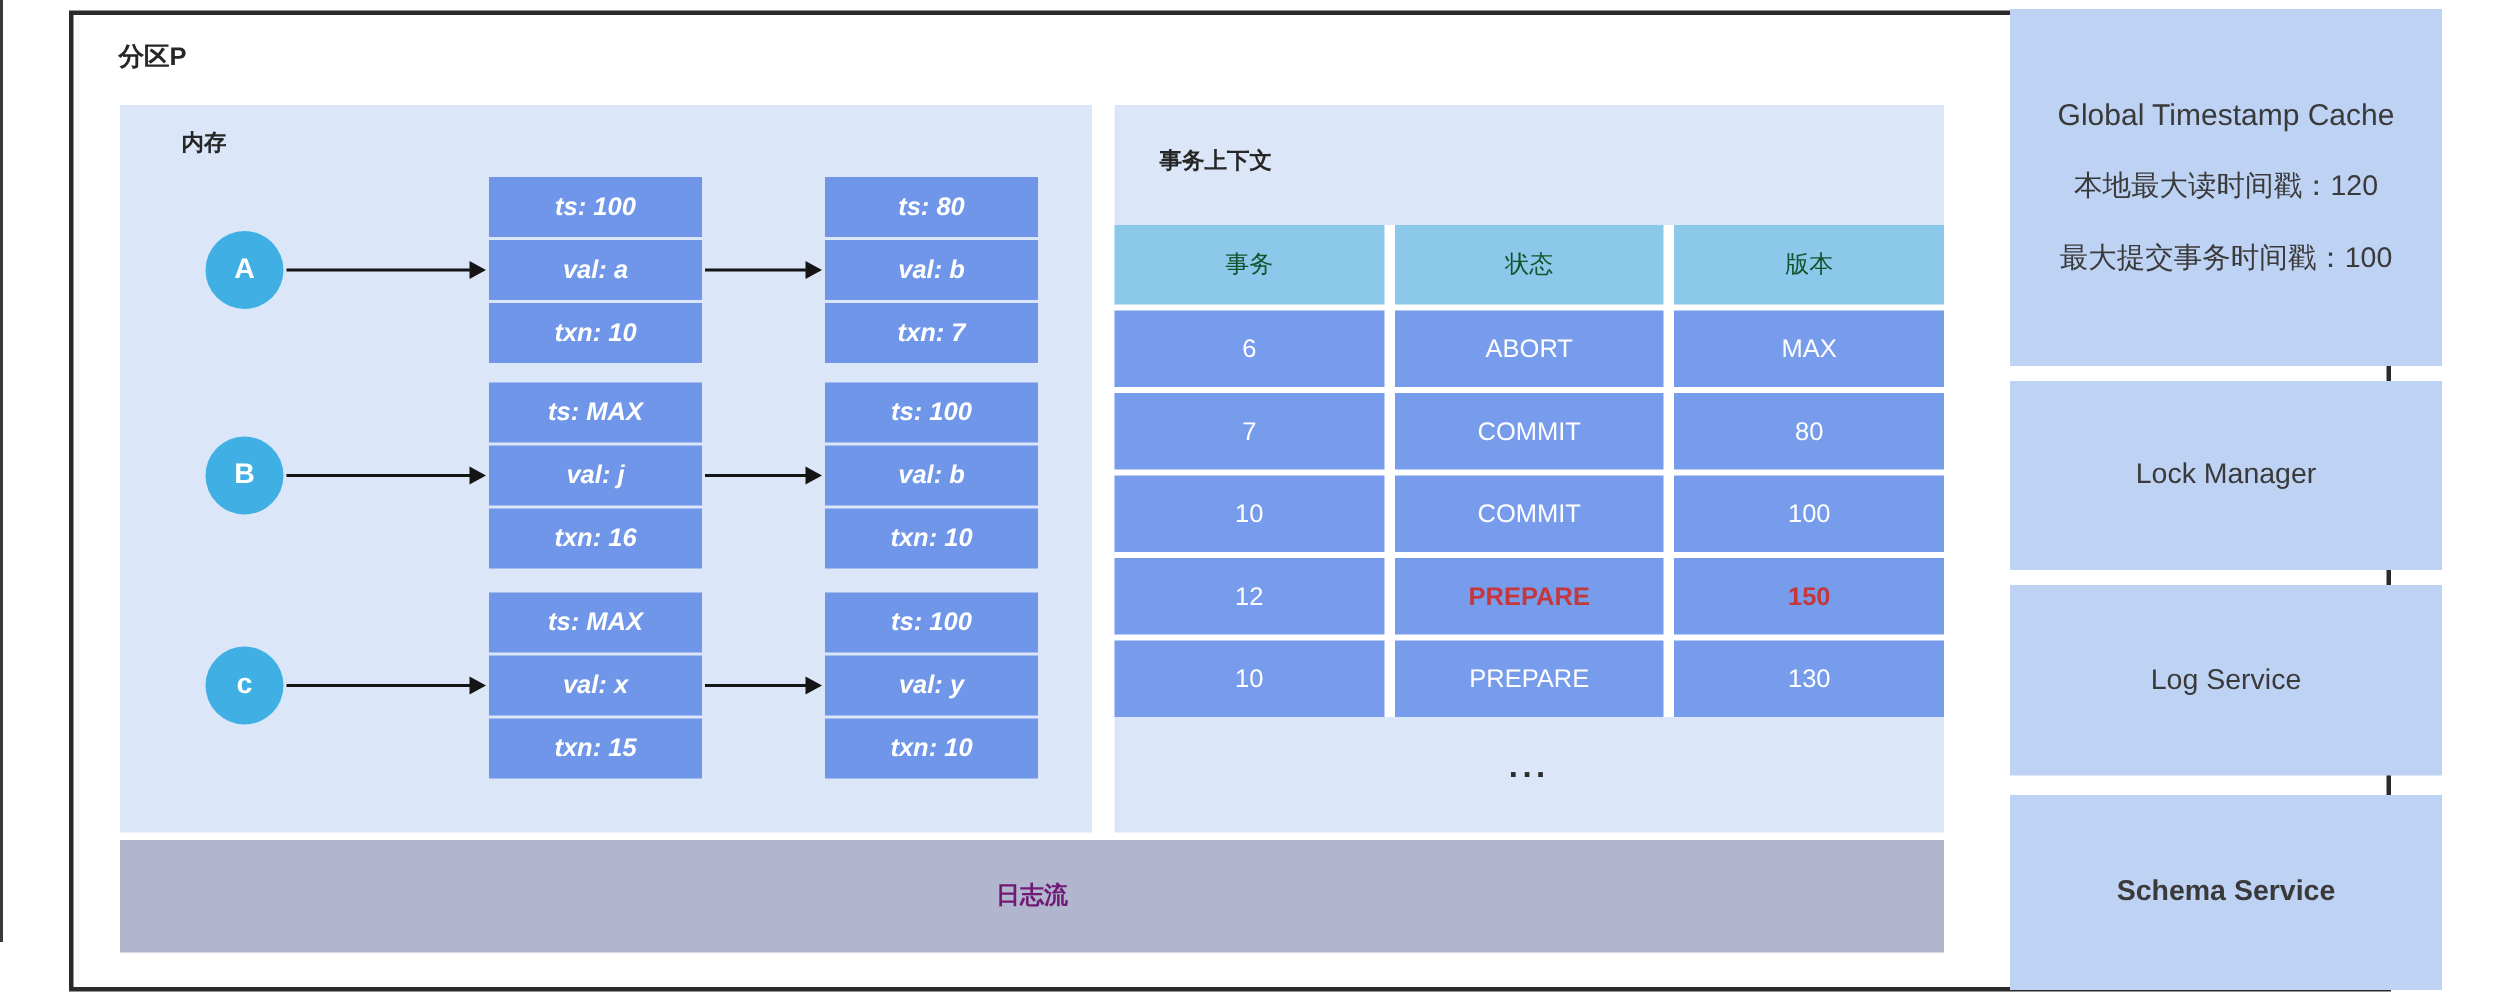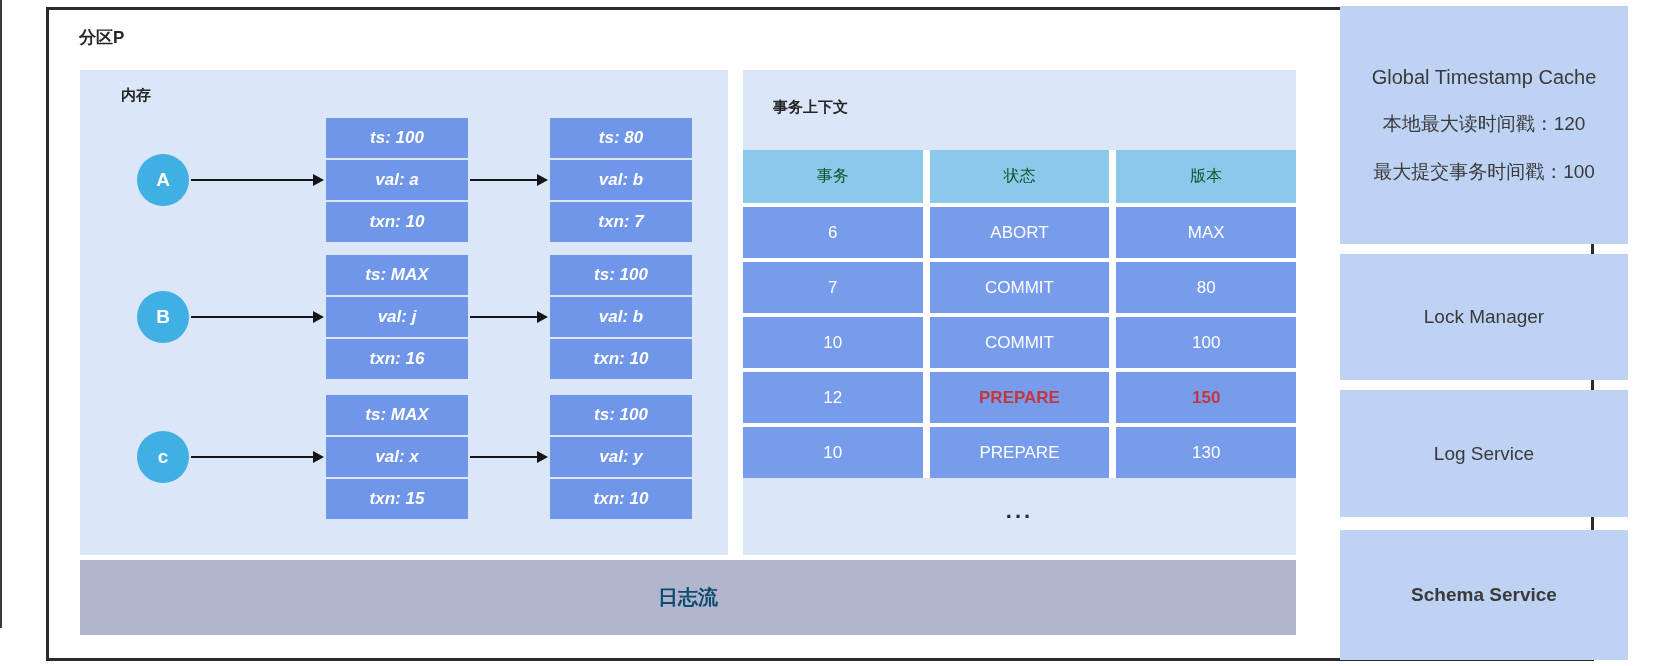--- a/index.html
+++ b/index.html
@@ -72,21 +72,21 @@
     display:flex;align-items:center;justify-content:center;}
   .txn-table .dcell{background:var(--row-blue);color:#fff;font-size:17px;
     display:flex;align-items:center;justify-content:center;}
   .txn-table .dcell.red{color:var(--red);font-weight:bold;}
   .ellipsis{position:absolute;left:0;top:428px;width:553px;text-align:center;
     font-size:22px;font-weight:bold;letter-spacing:3px;color:#2c2c2c;}
 
   
   .log-bar{position:absolute;left:31px;top:550px;width:1216px;height:75px;background:var(--bar);
     display:flex;align-items:center;justify-content:center;}
-  .log-bar span{font-size:20px;font-weight:bold;color:#0c4a6e;}
+  .log-bar span{font-size:16px;font-weight:bold;color:#701a75;}
 
   
   .service-box{position:absolute;left:1340px;width:288px;background:var(--service);
     display:flex;flex-direction:column;align-items:center;justify-content:center;color:#3a3a3a;}
   .gtc-box{top:6px;height:238px;gap:22px;}
   .gtc-title{font-size:20px;}
   .gtc-line{font-size:19px;}
   .lock-box{top:254px;height:126px;}
   .logsvc-box{top:390px;height:127px;}
   .schema-box{top:530px;height:130px;font-weight:bold;}

